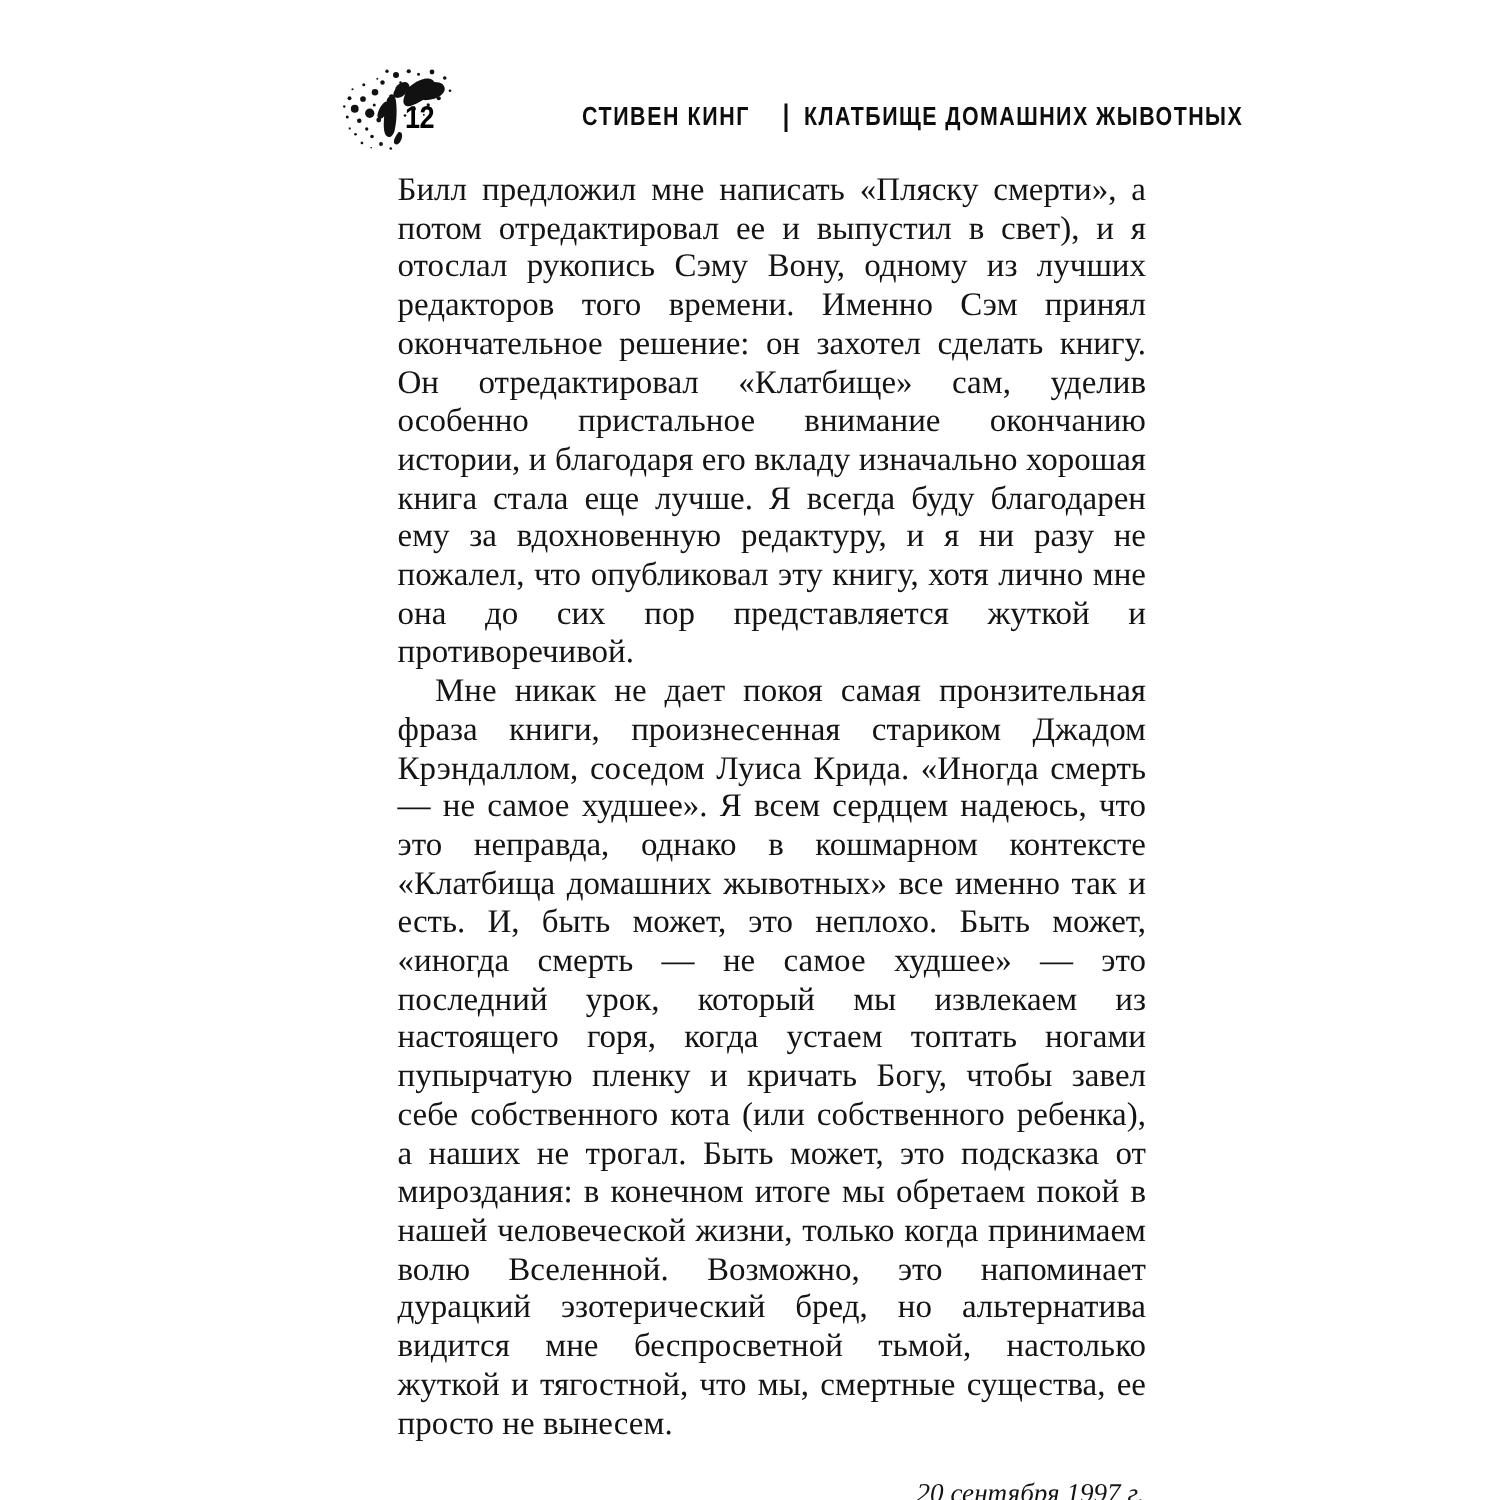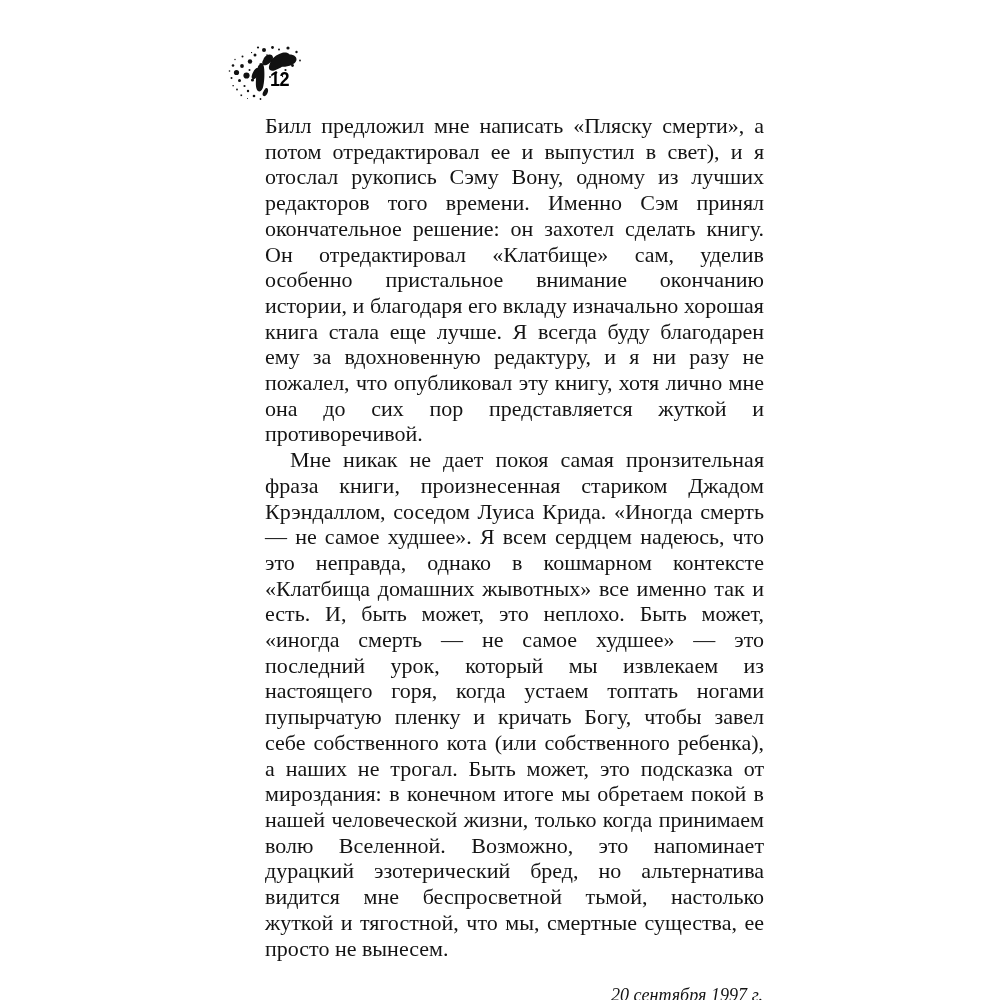--- a/index.html
+++ b/index.html
@@ -186,20 +186,25 @@
           <rect x="25.0" y="8.0" width="1.1" height="1.1"></rect>
           <rect x="35.5" y="35.0" width="1.0" height="1.0"></rect>
           <rect x="56.0" y="32.0" width="1.1" height="1.1"></rect>
           <rect x="21.0" y="54.0" width="0.9" height="0.9"></rect>
         </g>
       </svg>
     </div>
 
     <div class="folio-number">12</div>
 
+    <div class="head-text">
+      <span class="head-author">СТИВЕН КИНГ</span>
+      <span class="head-sep"></span>
+      <span class="head-title">КЛАТБИЩЕ ДОМАШНИХ ЖЫВОТНЫХ</span>
+    </div>
 
   </div>
 
   <div class="textblock">
 
     <p class="para first">Билл предложил мне написать «Пляску смерти», а потом отредактировал ее и выпустил в свет), и я отослал рукопись Сэму Вону, одному из лучших редакторов того времени. Именно Сэм принял окончательное решение: он захотел сделать книгу. Он отредактировал «Клатбище» сам, уделив особенно пристальное внимание окончанию истории, и благодаря его вкладу изначально хорошая книга стала еще лучше. Я всегда буду благодарен ему за вдохновенную редактуру, и я ни разу не пожалел, что опубликовал эту книгу, хотя лично мне она до сих пор представляется жуткой и противоречивой.</p>
 
     <p class="para">Мне никак не дает покоя самая пронзительная фраза книги, произнесенная стариком Джадом Крэндаллом, соседом Луиса Крида. «Иногда смерть — не самое худшее». Я всем сердцем надеюсь, что это неправда, однако в кошмарном контексте «Клатбища домашних жывотных» все именно так и есть. И, быть может, это неплохо. Быть может, «иногда смерть — не самое худшее» — это последний урок, который мы извлекаем из настоящего горя, когда устаем топтать ногами пупырчатую пленку и кричать Богу, чтобы завел себе собственного кота (или собственного ребенка), а наших не трогал. Быть может, это подсказка от мироздания: в конечном итоге мы обретаем покой в нашей человеческой жизни, только когда принимаем волю Вселенной. Возможно, это напоминает дурацкий эзотерический бред, но альтернатива видится мне беспросветной тьмой, настолько жуткой и тягостной, что мы, смертные существа, ее просто не вынесем.</p>
 
     <p class="signature-date">20 сентября 1997 г.</p>

